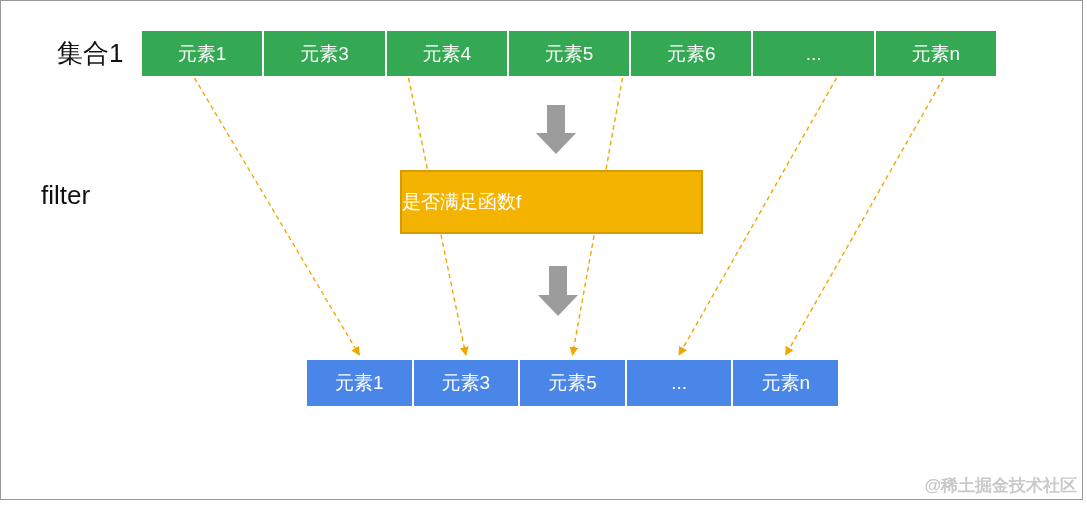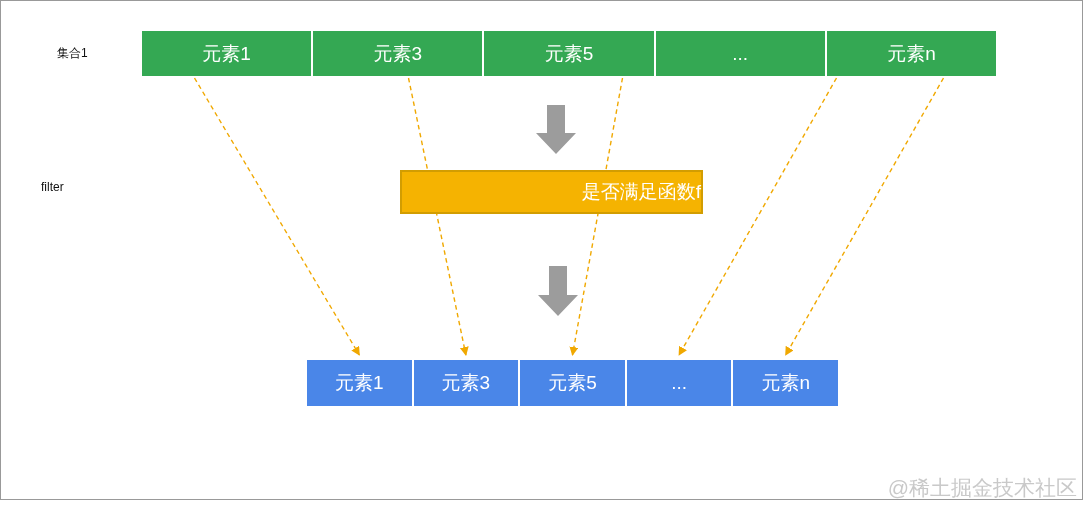--- a/index.html
+++ b/index.html
@@ -40,46 +40,47 @@
     color: var(--box-text, #fff);
     font-size: 19px;
     white-space: nowrap;
   }
   .row-source .box { background: var(--source-fill, #34A853); }
   .row-result .box { background: var(--result-fill, #4A86E8); }
   .side-label {
     position: absolute;
     z-index: 2;
     color: var(--label-text, #111);
-    font-size: 12px;
+    font-size: 26px;
   }
   .label-source { left: 57px; top: 31px; height: 45px; display: flex; align-items: center; }
   .label-filter { left: 41px; top: 180px; }
   .label-result { left: 57px; top: 360px; height: 46px; display: flex; align-items: center; }
   .filter-box {
     position: absolute;
     left: 400px; top: 170px;
-    width: 303px; height: 44px;
+    width: 303px; height: 64px;
     box-sizing: border-box;
     background: var(--filter-fill, #F5B301);
     border: 2px solid var(--filter-border, #D29D01);
     display: flex;
     align-items: center;
-    justify-content: flex-end;
+    justify-content: flex-start;
     color: #ffffff;
     font-size: 19px;
     z-index: 2;
   }
   .watermark {
     position: absolute;
     right: 10px;
     top: 474px;
     color: var(--watermark, #C9C9C9);
-    font-size: 21px;
+    font-size: 17px;
     z-index: 3;
+    font-weight: bold;
   }
 </style>
 </head>
 <body>
 
 <div class="canvas">
 
   <div class="frame"></div>
 
   <svg id="connector-svg" width="1087" height="505" xmlns="http://www.w3.org/2000/svg">
@@ -95,21 +96,23 @@
       <line x1="622.5" y1="78" x2="572.484375" y2="355" stroke="#F0A800" stroke-width="1.4" stroke-dasharray="4.5 3.5" marker-end="url(#arrowhead)"></line>
       <line x1="836.5" y1="78" x2="679.078125" y2="355" stroke="#F0A800" stroke-width="1.4" stroke-dasharray="4.5 3.5" marker-end="url(#arrowhead)"></line>
       <line x1="943.5" y1="78" x2="785.671875" y2="355" stroke="#F0A800" stroke-width="1.4" stroke-dasharray="4.5 3.5" marker-end="url(#arrowhead)"></line>
     </svg>
 
   <div class="side-label label-source">集合1</div>
 
   <div class="row row-source">
       <div class="box">元素1</div>
       <div class="box">元素3</div>
+      <div class="box">元素4</div>
       <div class="box">元素5</div>
+      <div class="box">元素6</div>
       <div class="box">...</div>
       <div class="box">元素n</div>
     </div>
 
   <div class="side-label label-filter">filter</div>
 
   <div class="filter-box">
     <span>是否满足函数f</span>
   </div>
 

